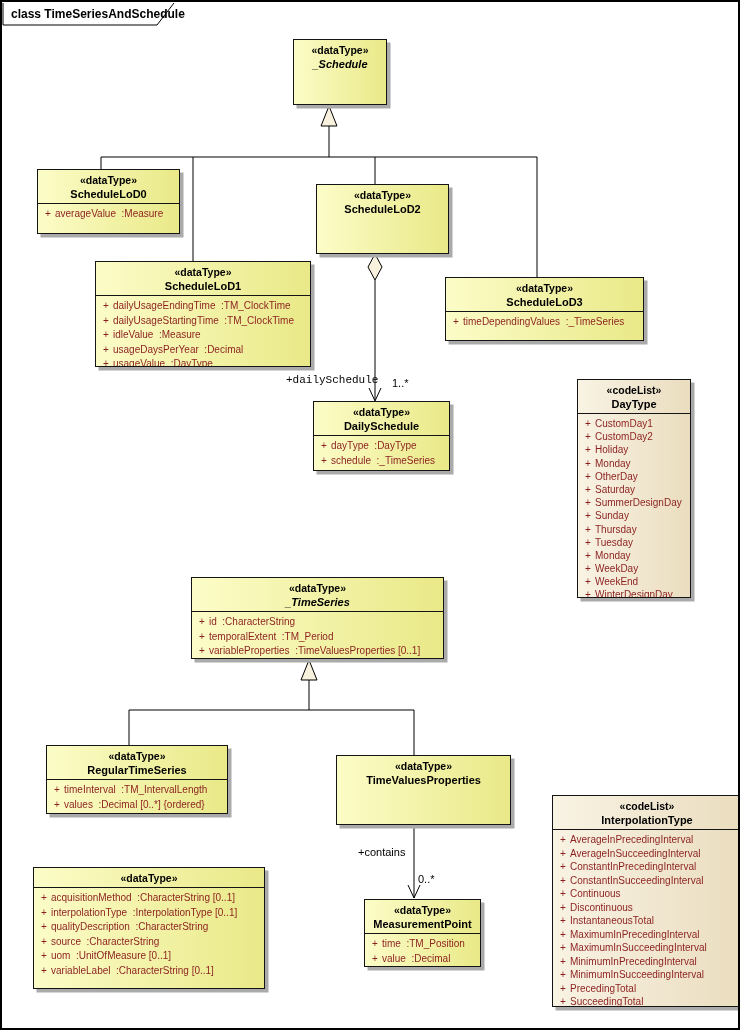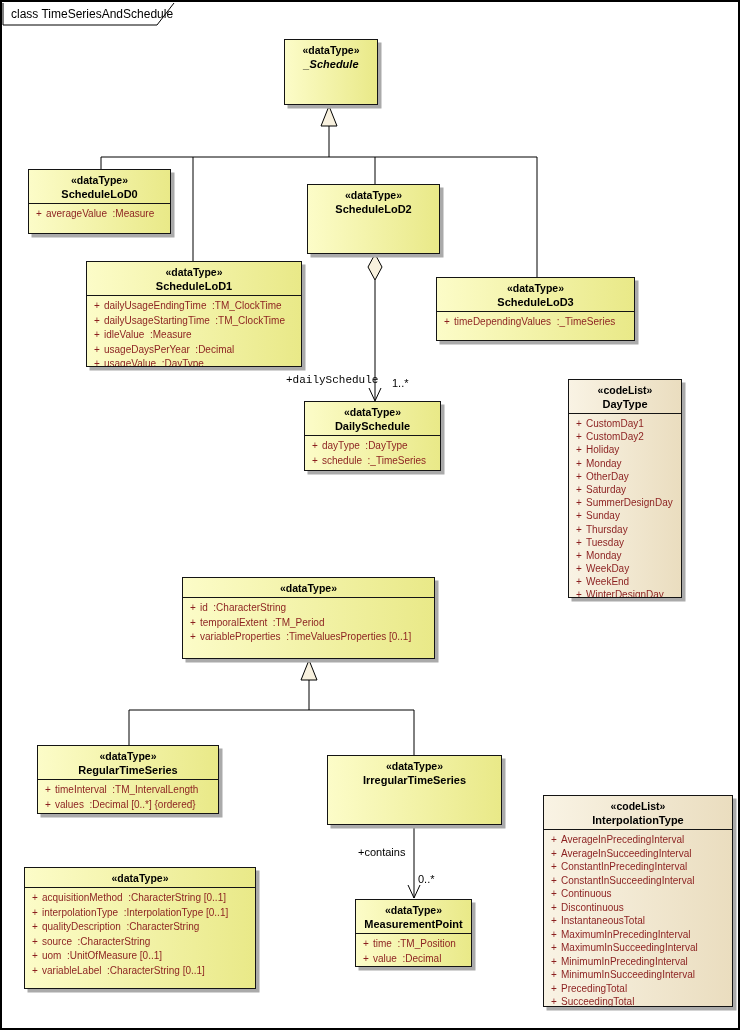--- a/index.html
+++ b/index.html
@@ -4,26 +4,27 @@
 <style>
   html,body{margin:0;padding:0;background:#e8e8e8;}
   .canvas{
     position:relative;width:740px;height:1030px;background:#ffffff;
     border:2px solid #000;box-sizing:border-box;overflow:hidden;
     font-family:"Liberation Sans",sans-serif;
   }
   .overlay{position:absolute;left:0;top:0;z-index:1;}
   .frame-title{
     position:absolute;left:9px;top:5px;z-index:3;
-    font-size:12px;font-weight:normal;color:#000;white-space:nowrap;
+    font-size:12px;font-weight:bold;color:#000;white-space:nowrap;
   }
   .uml-box{
     position:absolute;z-index:2;box-sizing:border-box;
     border:1px solid #141414;overflow:hidden;
     box-shadow:3.5px 3.5px 0 0 #aaaaaa;
+    margin-left:9px;
     --rh:14.6px;
   }
   .uml-box.dt{background:linear-gradient(to right,#fcfcc8 0%,#e9e988 100%);}
   .uml-box.cl{background:linear-gradient(to right,#f9f3e4 0%,#eaddbf 100%);}
   .box-title{padding:4px 2px 2px 2px;text-align:center;color:#000;}
   .box-title.has-attrs{border-bottom:1px solid #141414;}
   .stereo{font-size:10.5px;font-weight:bold;line-height:13px;white-space:nowrap;}
   .cname{font-size:11px;font-weight:bold;line-height:14px;white-space:nowrap;}
   .cname.abstract{font-style:italic;}
   .box-attrs{padding-top:3px;}
@@ -153,20 +154,21 @@
         <div class="attr-row"><span class="vis">+</span><span class="attr-text">Monday</span></div>
         <div class="attr-row"><span class="vis">+</span><span class="attr-text">WeekDay</span></div>
         <div class="attr-row"><span class="vis">+</span><span class="attr-text">WeekEnd</span></div>
         <div class="attr-row"><span class="vis">+</span><span class="attr-text">WinterDesignDay</span></div>
       </div>
   </div>
 
   <div class="uml-box dt" style="left:180px;top:575px;width:253px;height:82px;">
     <div class="box-title has-attrs">
       <div class="stereo">«dataType»</div>
+      <div class="cname abstract">_TimeSeries</div>
     </div>
     <div class="box-attrs">
         <div class="attr-row"><span class="vis">+</span><span class="attr-text">id  :CharacterString</span></div>
         <div class="attr-row"><span class="vis">+</span><span class="attr-text">temporalExtent  :TM_Period</span></div>
         <div class="attr-row"><span class="vis">+</span><span class="attr-text">variableProperties  :TimeValuesProperties [0..1]</span></div>
       </div>
   </div>
 
   <div class="uml-box dt" style="left:35px;top:743px;width:182px;height:69px;">
     <div class="box-title has-attrs">
@@ -175,21 +177,21 @@
     </div>
     <div class="box-attrs">
         <div class="attr-row"><span class="vis">+</span><span class="attr-text">timeInterval  :TM_IntervalLength</span></div>
         <div class="attr-row"><span class="vis">+</span><span class="attr-text">values  :Decimal [0..*] {ordered}</span></div>
       </div>
   </div>
 
   <div class="uml-box dt" style="left:325px;top:753px;width:175px;height:70px;">
     <div class="box-title">
       <div class="stereo">«dataType»</div>
-      <div class="cname">IrregularTimeSeries</div>
+      <div class="cname">TimeValuesProperties</div>
     </div>
   </div>
 
   <div class="uml-box cl" style="left:541px;top:793px;width:190px;height:212px;--rh:13.5px;">
     <div class="box-title has-attrs">
       <div class="stereo">«codeList»</div>
       <div class="cname">InterpolationType</div>
     </div>
     <div class="box-attrs">
         <div class="attr-row"><span class="vis">+</span><span class="attr-text">AverageInPrecedingInterval</span></div>

